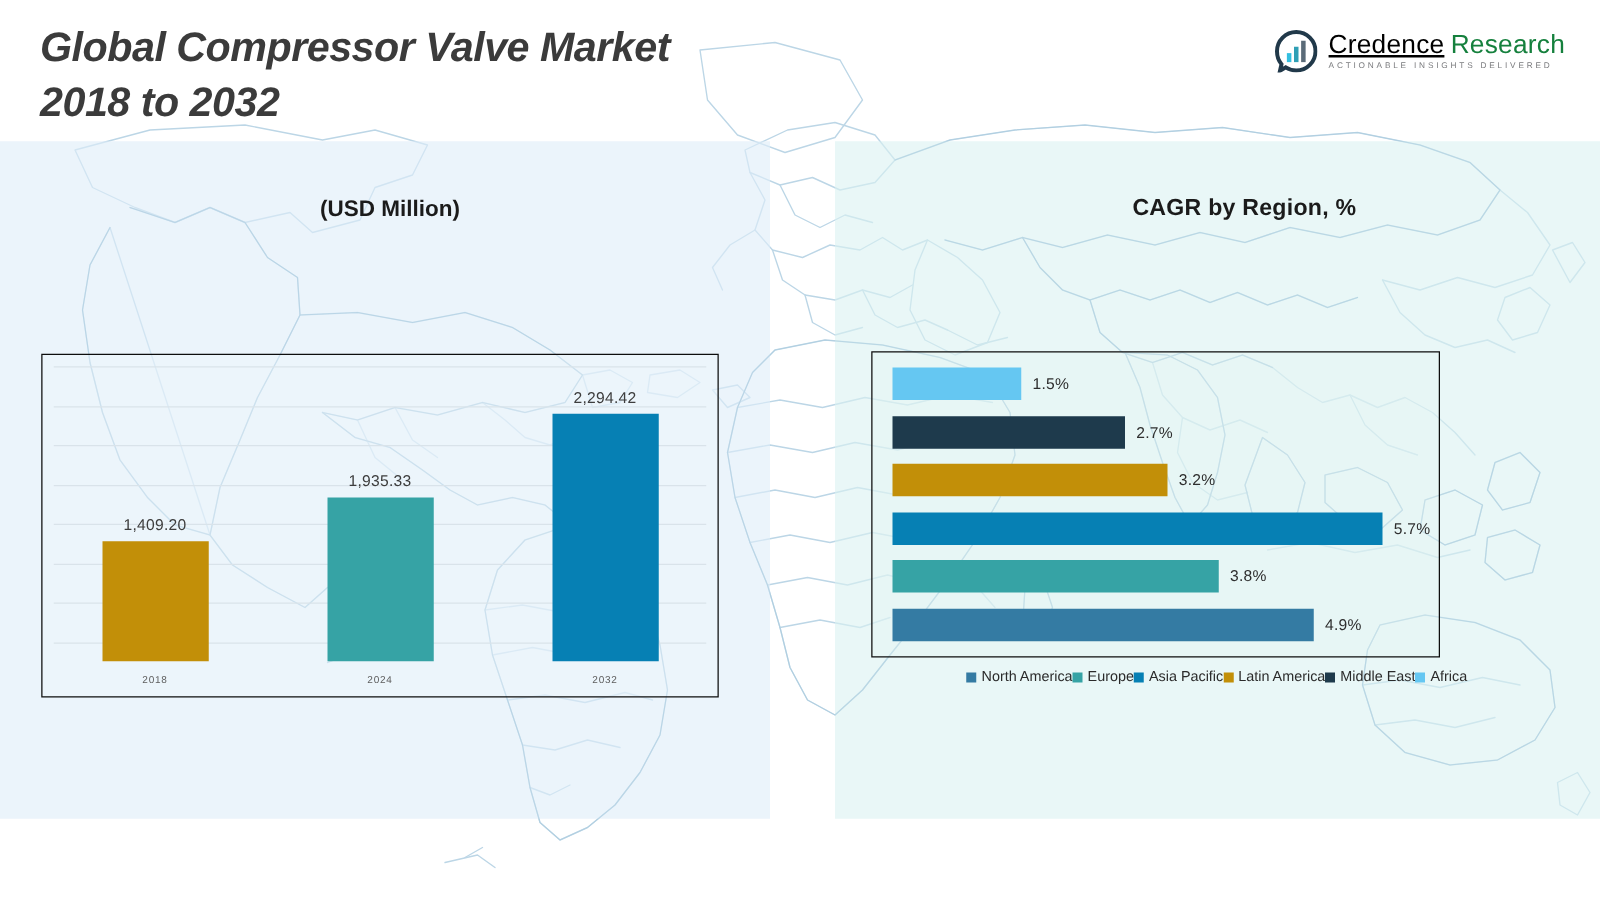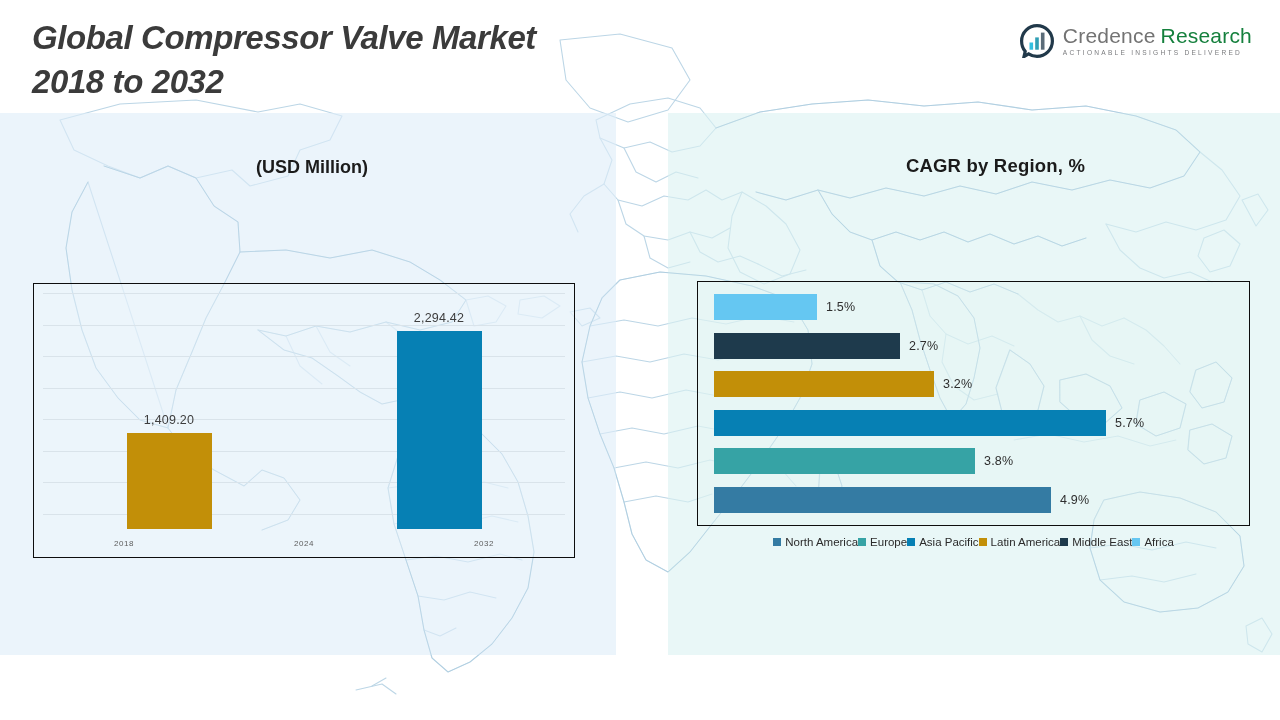--- a/index.html
+++ b/index.html
@@ -72,21 +72,21 @@
   .logo {
     position: absolute;
     right: 28px; top: 24px;
     display: flex;
     align-items: center;
     gap: 9px;
   }
   .logo-mark { width: 34px; height: 34px; flex: 0 0 34px; }
   .logo-text { display: flex; flex-direction: column; line-height: 1; }
   .logo-words { font-size: 21px; letter-spacing: 0.2px; white-space: nowrap; }
-  .logo-cred { color: #737373; }
+  .logo-cred { color: #000000; text-decoration: underline; }
   .logo-res  { color: #15803d; margin-left: 5px; }
   .logo-tag {
     margin-top: 4px;
     font-size: 6.6px;
     color: #7a7b7e;
     letter-spacing: 2.25px;
     white-space: nowrap;
     text-transform: uppercase;
   }
 
@@ -172,21 +172,21 @@
     text-align: center;
     font-size: 8px;
     color: #5d5d5d;
     letter-spacing: 0.6px;
   }
 
   
   #hbar-chart {
     position: absolute;
     left: 697px; top: 281px;
-    width: 553px; height: 245px;
+    width: 455px; height: 245px;
     border: 1.5px solid #0d0d0d;
     background: rgba(228,244,243,0.30);
     z-index: 6;
     display: flex;
     flex-direction: column;
     justify-content: space-around;
     padding: 6px 0;
   }
   .hbar-row {
     display: flex;
@@ -374,20 +374,24 @@
         <div class="gl" style="top: 166.5px;"></div>
         <div class="gl" style="top: 198px;"></div>
         <div class="gl" style="top: 229.5px;"></div>
       </div>
     <div class="vbar-plot">
         <div class="vbar-col">
           <div class="vbar-val">1,409.20</div>
           <div class="vbar-rect" style="background: rgb(194, 143, 8); height: 96px;"></div>
         </div>
         <div class="vbar-col">
+          <div class="vbar-val">1,935.33</div>
+          <div class="vbar-rect" style="background: rgb(54, 163, 165); height: 131px;"></div>
+        </div>
+        <div class="vbar-col">
           <div class="vbar-val">2,294.42</div>
           <div class="vbar-rect" style="background: rgb(6, 128, 180); height: 198px;"></div>
         </div>
       </div>
     <div class="vbar-axis">
         <div class="tick">2018</div>
         <div class="tick">2024</div>
         <div class="tick">2032</div>
       </div>
   </div>

